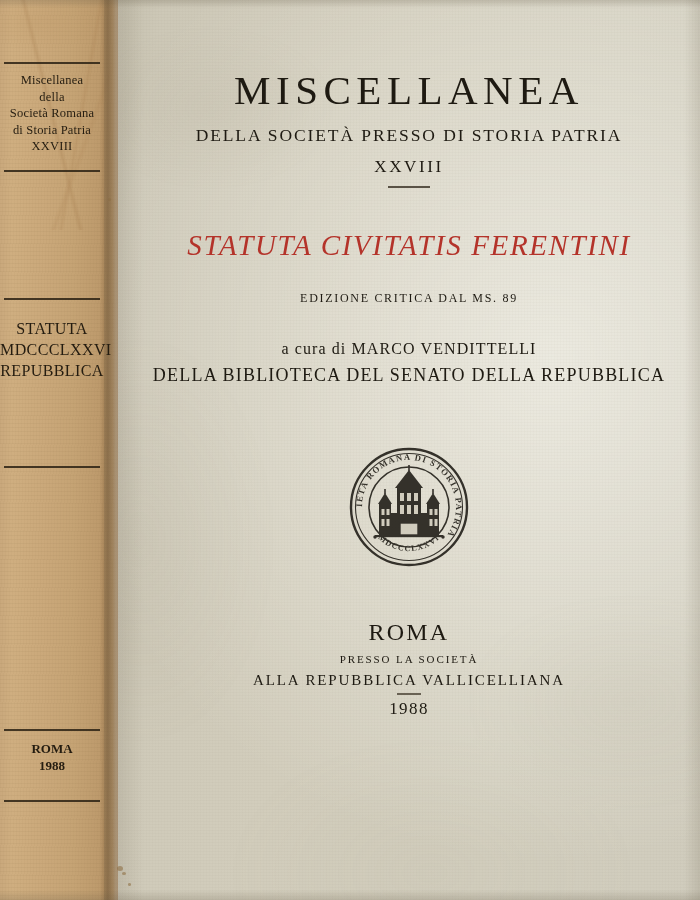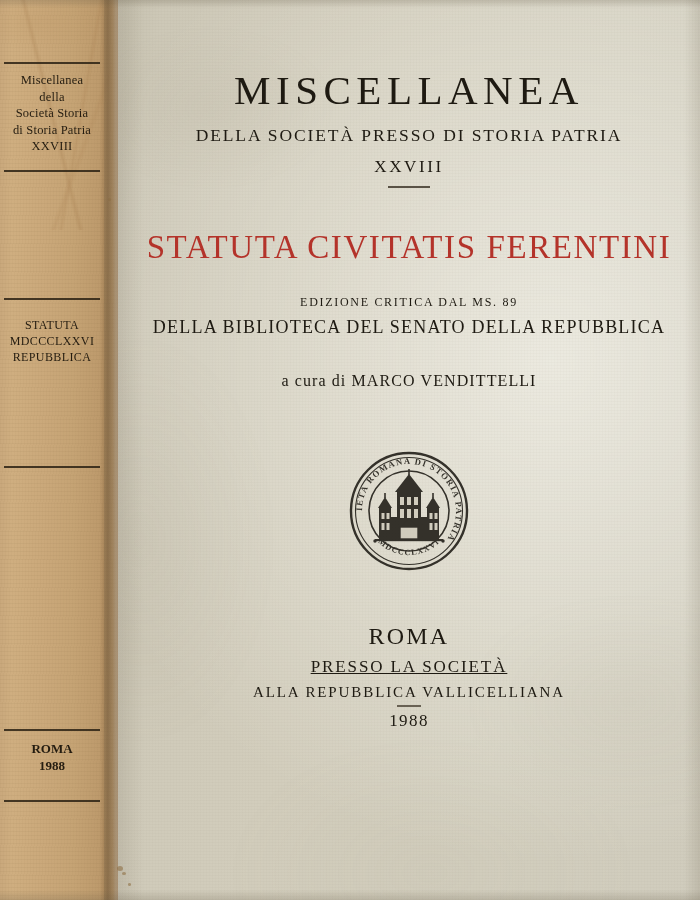--- a/index.html
+++ b/index.html
@@ -104,21 +104,21 @@
   }
   .spine-rule {
     position: absolute;
     left: 4px; width: 96px; height: 2px;
     background: #2a2113;
     opacity: .85;
   }
   .spine-block { position: absolute; left: 0; width: 104px; }
   .spine-line { line-height: 1.32; white-space: nowrap; }
   #spine-top-block { top: 72px; font-size: 12.5px; letter-spacing: .2px; }
-  #spine-title-block { top: 318px; font-size: 12px; letter-spacing: .4px; line-height: 1.5; }
+  #spine-title-block { top: 318px; font-size: 16px; letter-spacing: .4px; line-height: 1.5; }
   #spine-editor-block { top: 405px; font-size: 12.5px; line-height: 1.6; }
   #spine-editor-block .ed-name { font-size: 13.5px; letter-spacing: .3px; margin-left: -6px; }
   #spine-imprint-block { top: 740px; font-size: 13px; line-height: 1.35; font-weight: 700; }
 
   
   .front-content {
     position: absolute;
     left: 126px; top: 0;
     width: 566px; height: 900px;
     text-align: center;
@@ -141,24 +141,25 @@
     letter-spacing: 2.6px;
   }
   .ornament-rule {
     width: 42px; height: 2px;
     background: #4a4336;
     margin: 9px auto 0;
     opacity: .9;
   }
   #main-title {
     margin-top: 41px;
-    font-size: 33px;
+    font-size: 29px;
     letter-spacing: 1.6px;
     color: #b4332a;
     font-weight: 400;
+    font-style: italic;
   }
   #edition-line-1 {
     margin-top: 29px;
     font-size: 12px;
     letter-spacing: 1.7px;
   }
   #edition-line-2 {
     margin-top: 7px;
     font-size: 18px;
     letter-spacing: 1.2px;
@@ -178,23 +179,22 @@
   #publisher-seal svg { display: block; opacity: .88; }
 
   
   #imprint-city {
     margin-top: 48px;
     font-size: 24px;
     letter-spacing: 2.2px;
   }
   #imprint-line-1 {
     margin-top: 7px;
-    font-size: 17px;
+    font-size: 11px;
     letter-spacing: 1.9px;
-    text-decoration: underline;
   }
   #imprint-line-2 {
     margin-top: 7px;
     font-size: 15px;
     letter-spacing: 1.9px;
   }
   .imprint-rule {
     width: 24px; height: 1.5px;
     background: #554d40;
     margin: 4px auto 0;
@@ -222,21 +222,21 @@
   <div class="cover-edge-shadow"></div>
 
   <div class="spine-content">
 
     <div class="spine-rule" style="top:62px;"></div>
     <div class="spine-rule" style="top:170px;"></div>
 
     <div class="spine-block" id="spine-top-block">
       <div class="spine-line">Miscellanea</div>
       <div class="spine-line">della</div>
-      <div class="spine-line">Società Storia</div>
+      <div class="spine-line">Società Romana</div>
       <div class="spine-line">di Storia Patria</div>
       <div class="spine-line">XXVIII</div>
     </div>
 
     <div class="spine-rule" style="top:298px;"></div>
 
     <div class="spine-block" id="spine-title-block">
       <div class="spine-line">STATUTA</div>
       <div class="spine-line">MDCCCLXXVI</div>
       <div class="spine-line">REPUBBLICA</div>
@@ -256,22 +256,22 @@
 
   <div class="front-content">
 
     <div id="series-title">MISCELLANEA</div>
     <div id="series-subtitle">DELLA SOCIETÀ PRESSO DI STORIA PATRIA</div>
     <div id="series-volume">XXVIII</div>
     <div class="ornament-rule"></div>
 
     <div id="main-title">STATUTA CIVITATIS FERENTINI</div>
     <div id="edition-line-1">EDIZIONE CRITICA DAL MS. 89</div>
+    <div id="editor-credit">a cura di MARCO VENDITTELLI</div>
     <div id="edition-line-2">DELLA BIBLIOTECA DEL SENATO DELLA REPUBBLICA</div>
-    <div id="editor-credit">a cura di MARCO VENDITTELLI</div>
 
     <div id="publisher-seal">
       <svg width="128" height="128" viewBox="0 0 128 128" aria-hidden="true">
         <defs>
           <path id="rimpath" d="M 64 64 m -47 0 a 47 47 0 1 1 94 0 a 47 47 0 1 1 -94 0"></path>
           <path id="rimpath-b" d="M 64 64 m -44 0 a 44 44 0 1 0 88 0"></path>
         </defs>
         <circle cx="64" cy="64" r="58" fill="none" stroke="#1d1a14" stroke-width="2.4"></circle>
         <circle cx="64" cy="64" r="53.5" fill="none" stroke="#1d1a14" stroke-width="1.1"></circle>
         <circle cx="64" cy="64" r="40" fill="none" stroke="#1d1a14" stroke-width="1.6"></circle>

